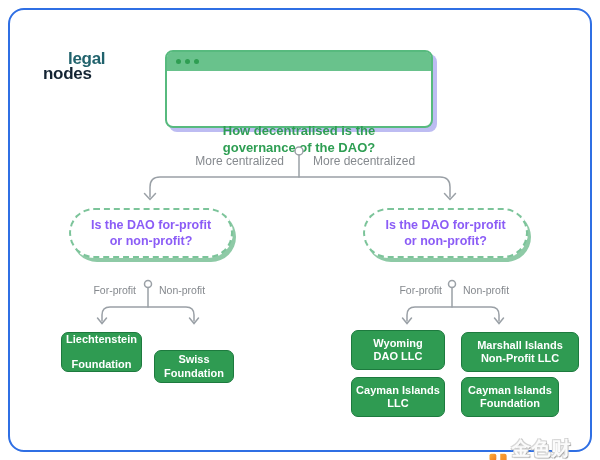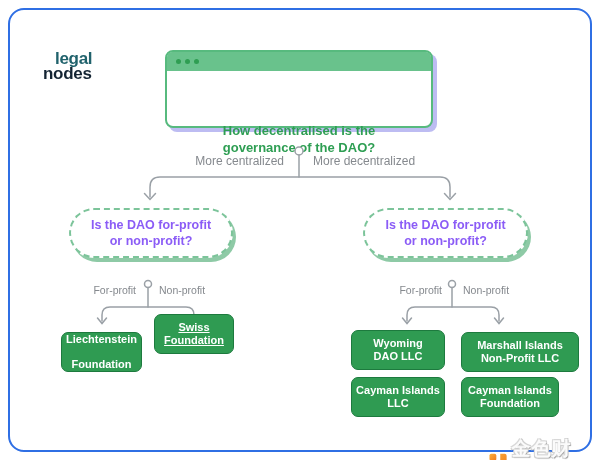--- a/index.html
+++ b/index.html
@@ -5,21 +5,21 @@
   * { margin:0; padding:0; box-sizing:border-box; }
   body { background:#ffffff; font-family:"Liberation Sans", sans-serif; }
   .stage { position:relative; width:600px; height:460px; background:#ffffff; overflow:hidden; }
 
   .card { position:absolute; left:8px; top:8px; width:584px; height:444px;
           border:2px solid #2f6fe4; border-radius:16px; background:#ffffff; }
 
   
   .logo { position:absolute; left:33px; top:41px; font-weight:700; font-size:17px;
           letter-spacing:-0.3px; line-height:15px; }
-  .logo .l1 { color:#20626c; margin-left:12px; }
+  .logo .l1 { color:#20626c; margin-left:25px; }
   .logo .l2 { color:#142433; }
 
   
   .browser { position:absolute; left:155px; top:40px; width:268px; height:78px;
              border:2px solid #57ba7e; border-radius:8px; background:#ffffff;
              box-shadow:4px 4px 0 #bdbcf2; }
   .browser-bar { height:19px; background:#69c28c; border-radius:5px 5px 0 0;
                  display:flex; align-items:center; padding-left:9px; gap:4px; }
   .browser-dot { width:5px; height:5px; border-radius:50%; background:#2f9e53; }
   .browser-body { height:55px; display:flex; flex-direction:column; justify-content:center;
@@ -108,21 +108,21 @@
 
     <div class="slabel r" style="left:58px; top:274px; width:68px;">For-profit</div>
     <div class="slabel" style="left:149px; top:274px;">Non-profit</div>
     <div class="slabel r" style="left:364px; top:274px; width:68px;">For-profit</div>
     <div class="slabel" style="left:453px; top:274px;">Non-profit</div>
 
     <div class="gbox" style="left:51px; top:322px; width:81px; height:40px;justify-content:space-between;">
       <span>Liechtenstein</span>
       <span>Foundation</span>
     </div>
-    <div class="gbox" style="left:144px; top:304px; width:80px; height:40px;text-decoration:underline;">
+    <div class="gbox" style="left:144px; top:340px; width:80px; height:33px;">
       <span>Swiss</span>
       <span>Foundation</span>
     </div>
 
     <div class="gbox" style="left:341px; top:320px; width:94px; height:40px;">
       <span>Wyoming</span>
       <span>DAO LLC</span>
     </div>
     <div class="gbox" style="left:451px; top:322px; width:118px; height:40px;">
       <span>Marshall Islands</span>

